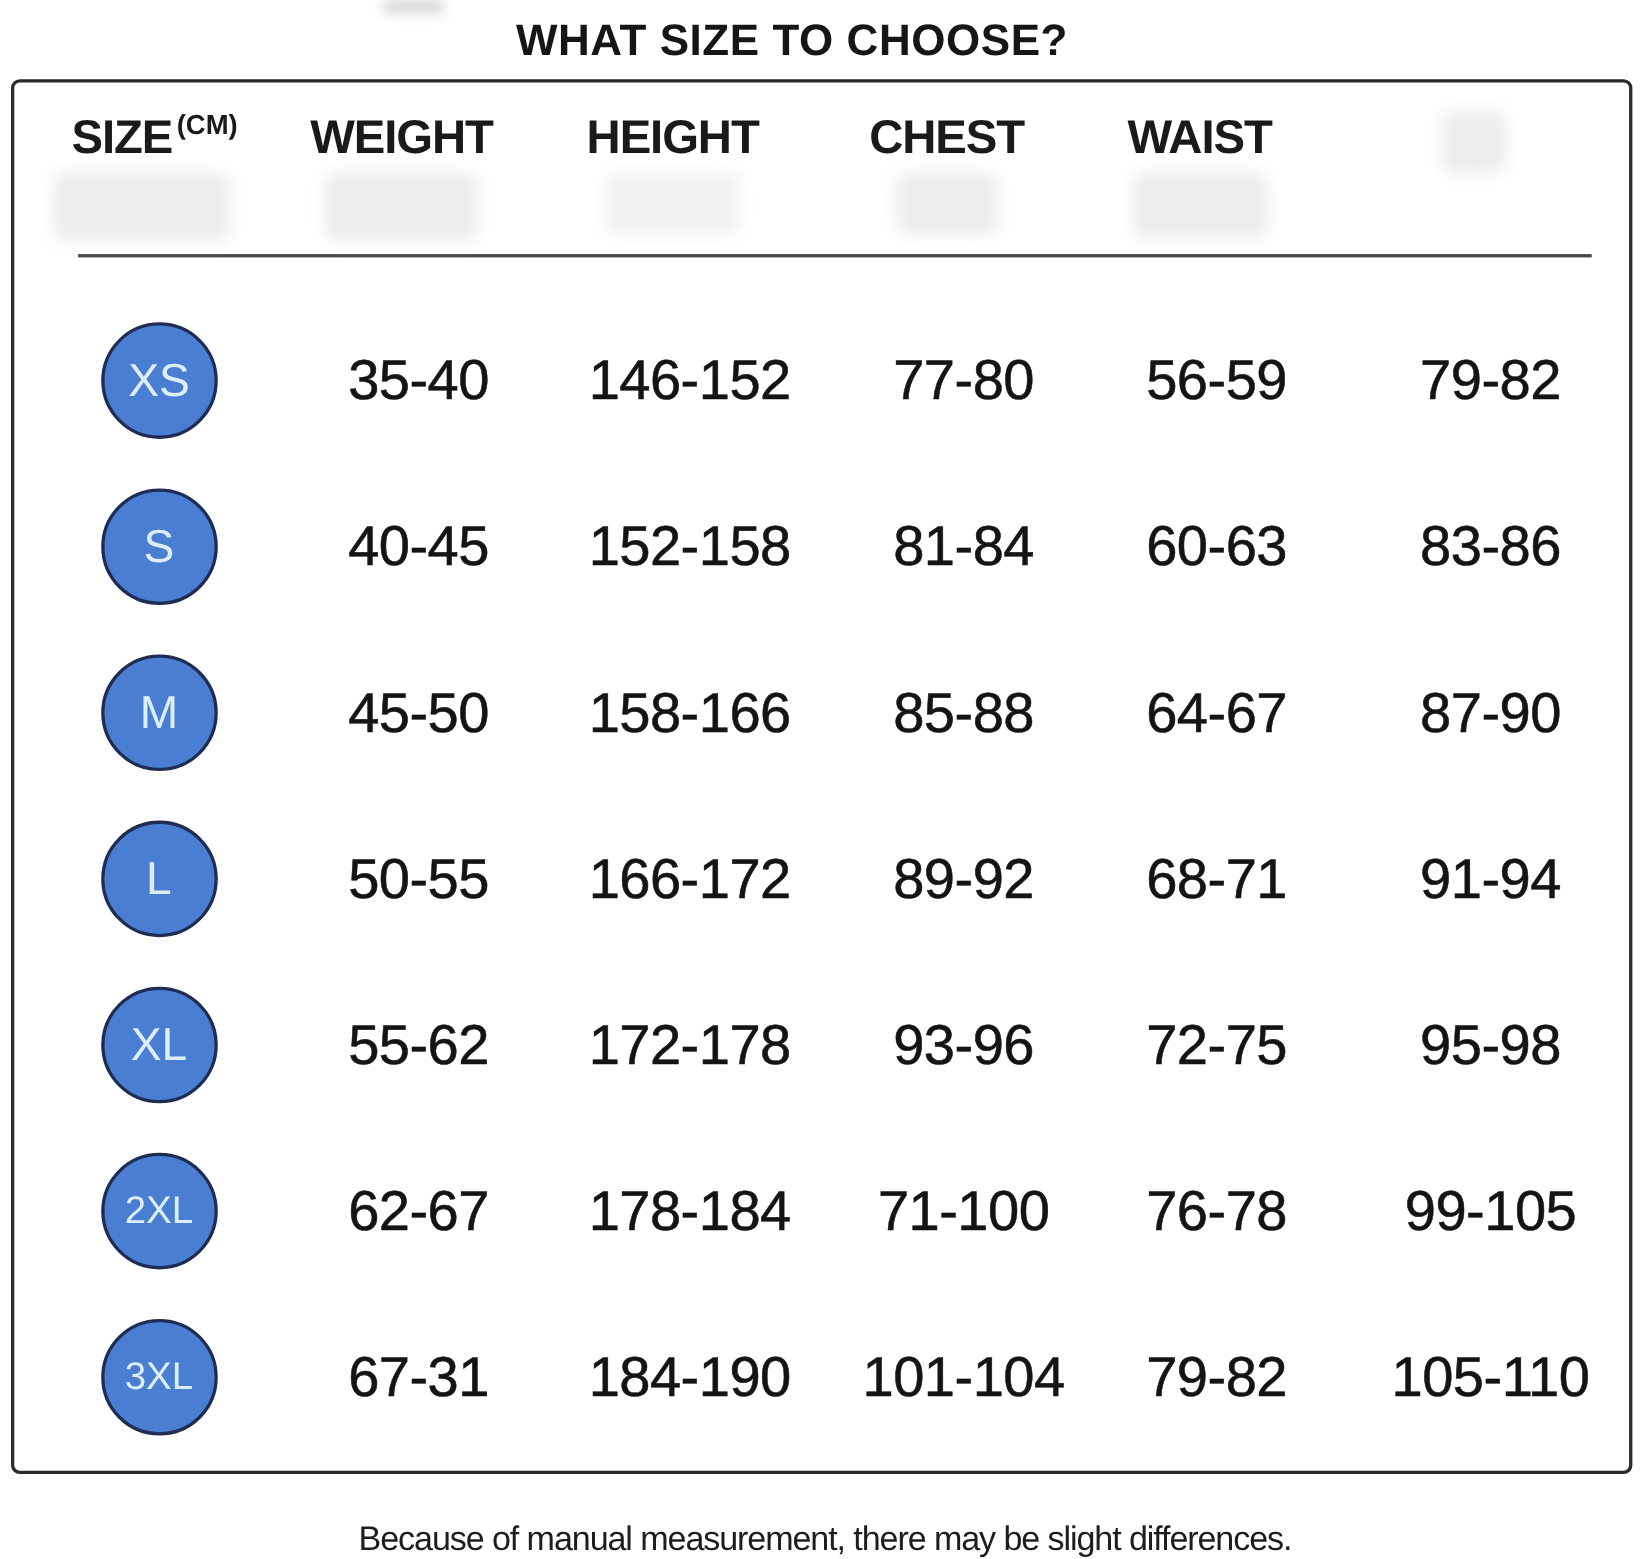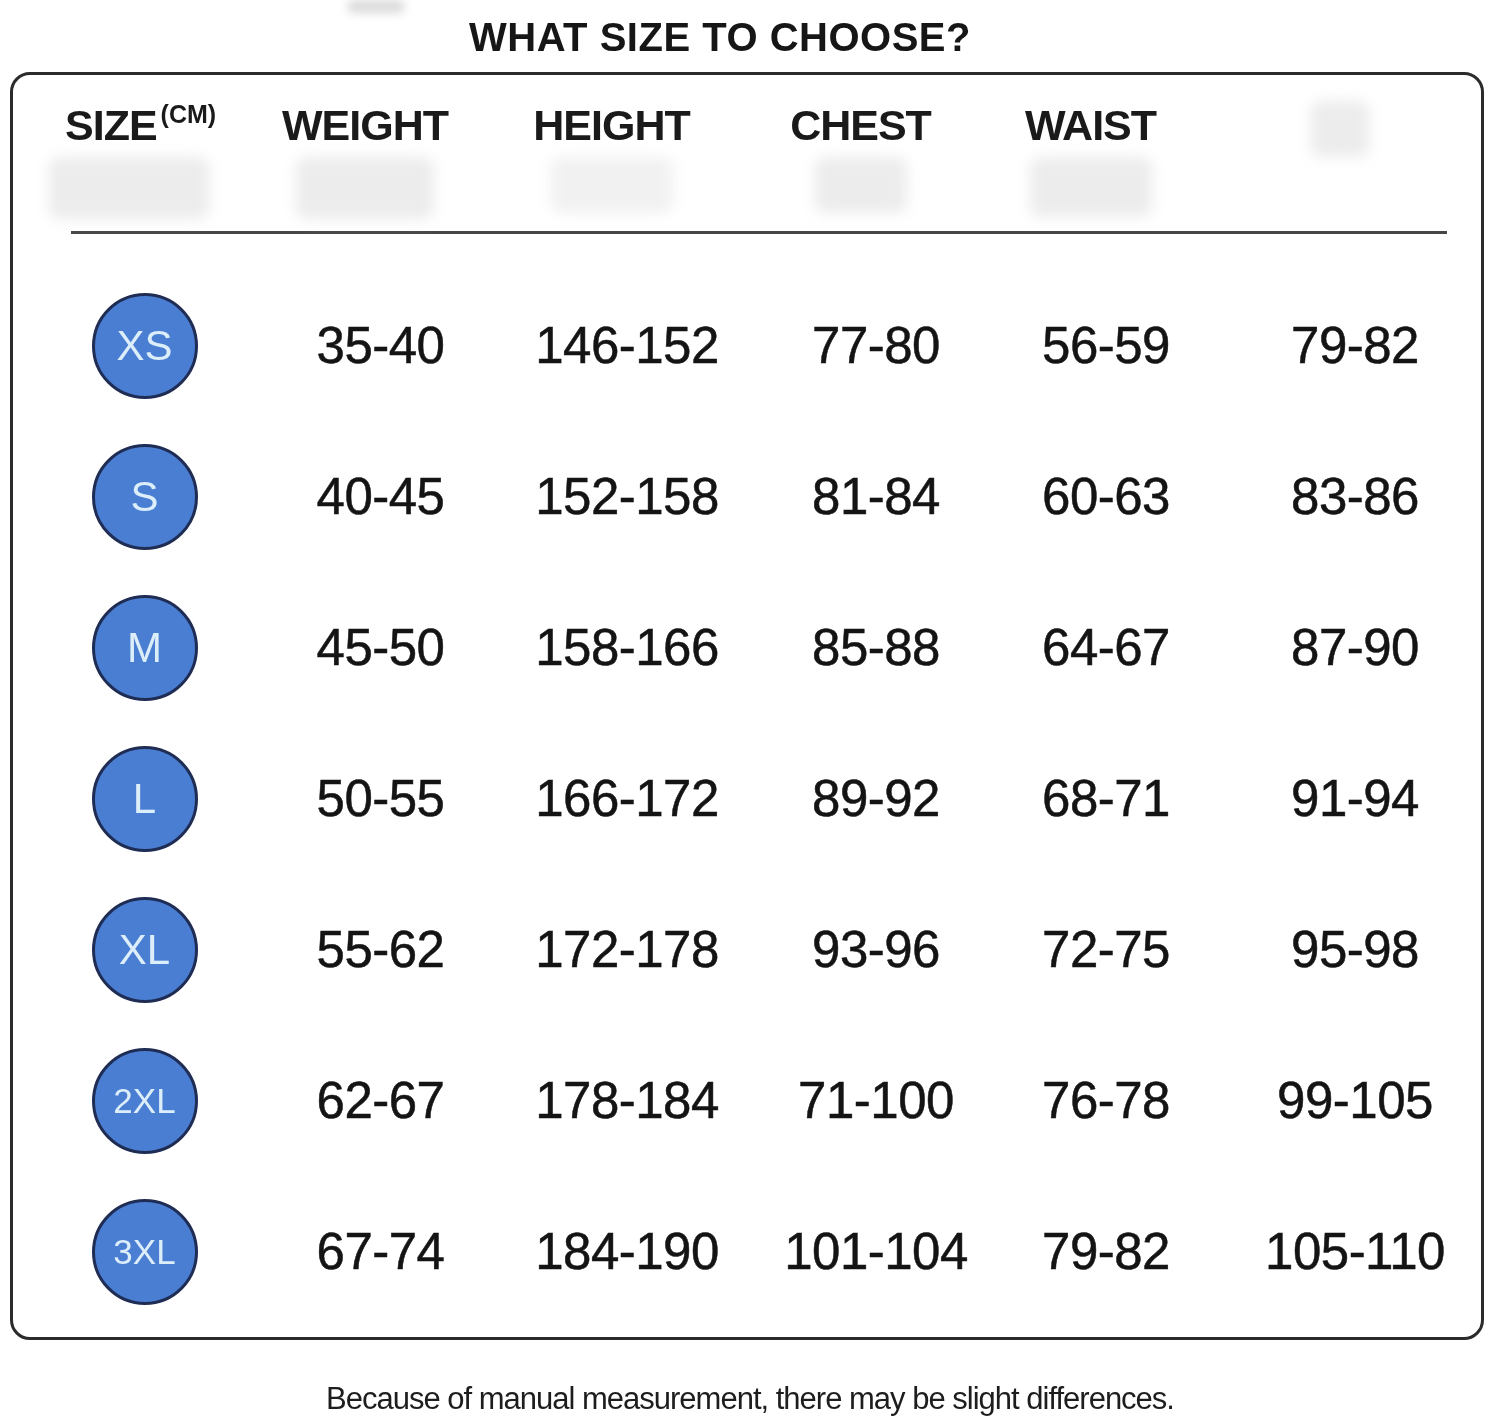--- a/index.html
+++ b/index.html
@@ -25,21 +25,21 @@
     position:absolute; left:348px; top:0;
     width:56px; height:13px;
     background:#dadada; filter:blur(5px);
     border-radius:4px;
   }
 
   .panel {
     position:absolute; left:10px; top:72px;
     width:1474px; height:1268px;
     border:3px solid #2b2b2b;
-    border-radius:20px;
+    border-radius:8px;
     box-sizing:border-box;
     padding-top:22px;
     background:#ffffff;
   }
 
   .grid {
     display:grid;
     grid-template-columns:232px 240px 253px 245px 215px 1fr;
     grid-template-rows:56px 78px 3px 36px repeat(7,151px);
     width:100%;
@@ -213,21 +213,21 @@
       <div class="cell num">178-184</div>
       <div class="cell num">71-100</div>
       <div class="cell num">76-78</div>
       <div class="cell num">99-105</div>
     </div>
 
     <div class="trow">
       <div class="cell">
           <div class="badge small">3XL</div>
         </div>
-      <div class="cell num">67-74</div>
+      <div class="cell num">67-31</div>
       <div class="cell num">184-190</div>
       <div class="cell num">101-104</div>
       <div class="cell num">79-82</div>
       <div class="cell num">105-110</div>
     </div>
 
   </div>
 </div>
 
 <div class="page-footer">Because of manual measurement, there may be slight differences.</div>

